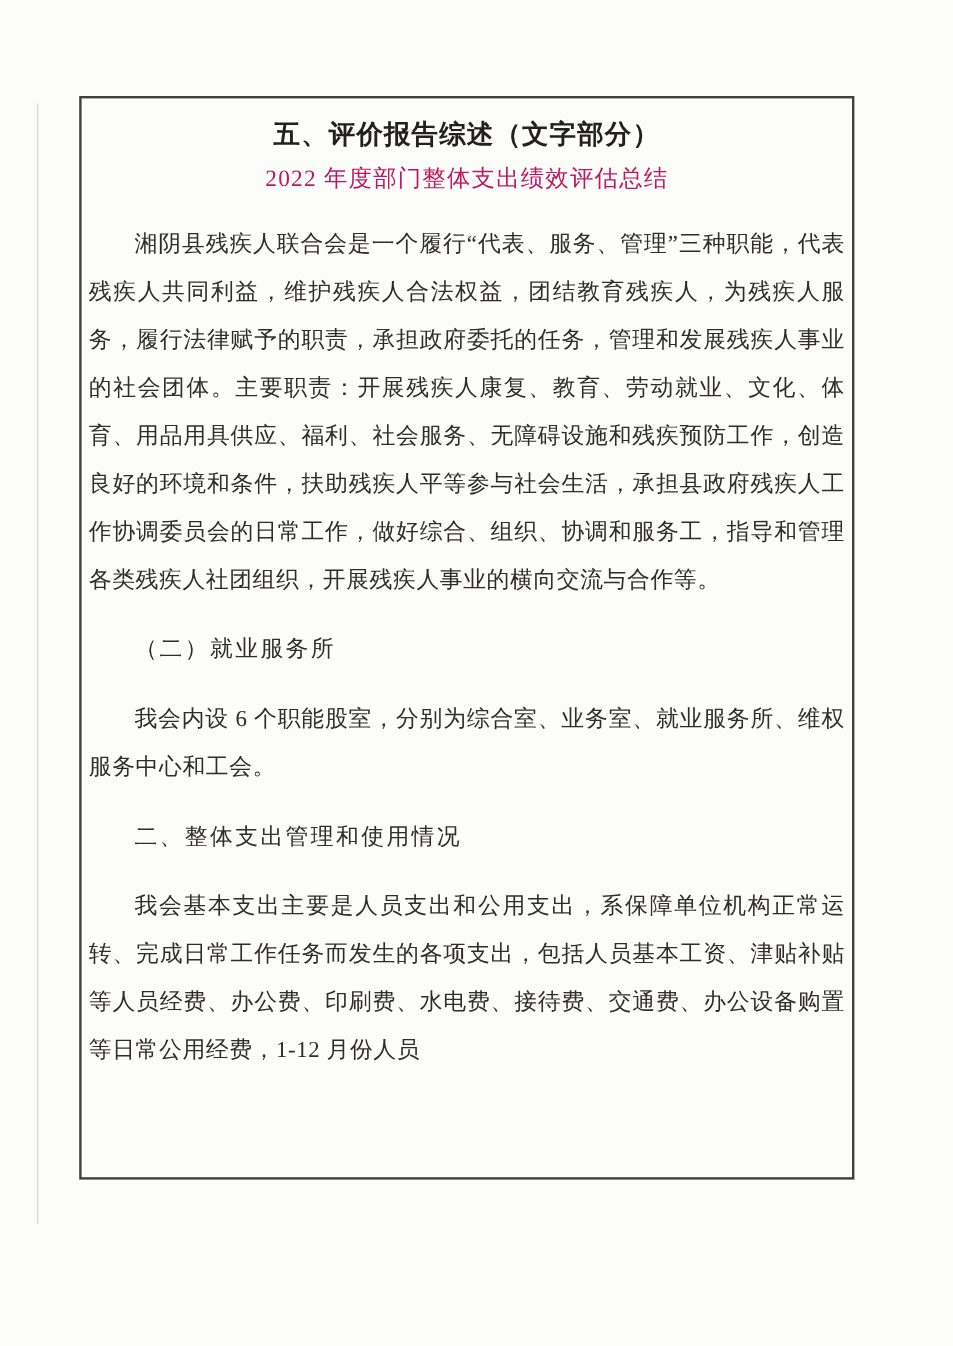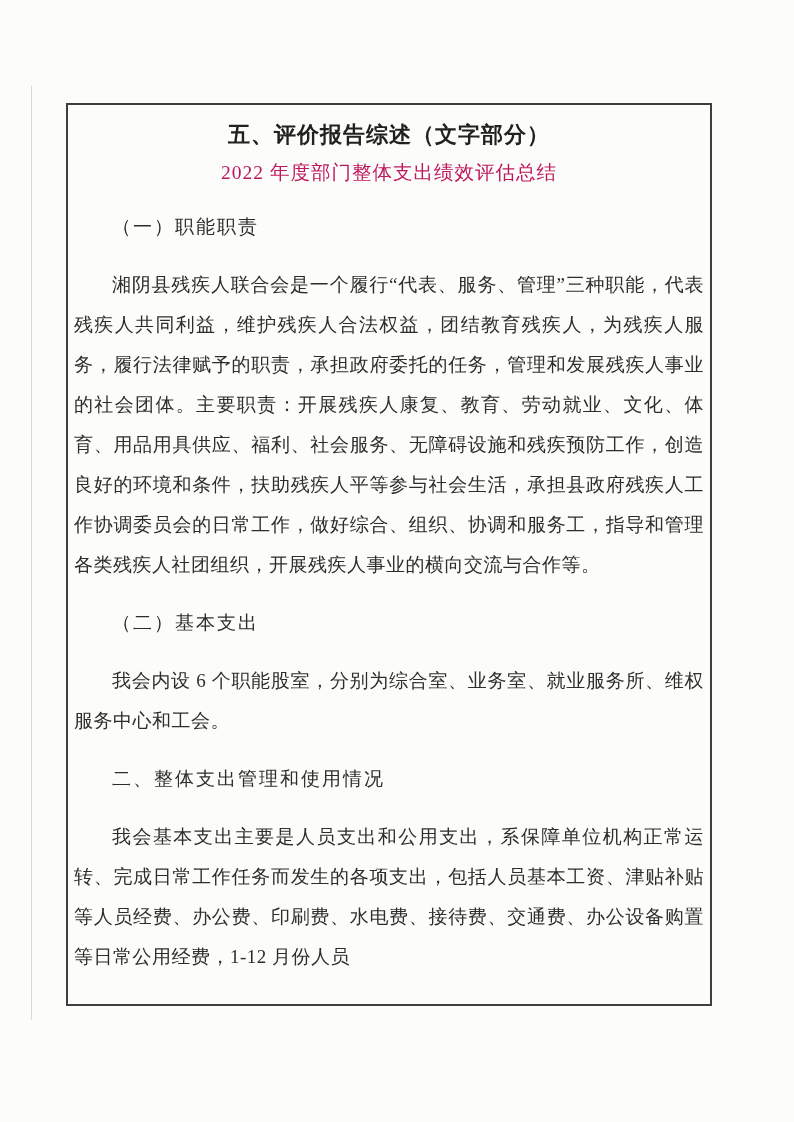--- a/index.html
+++ b/index.html
@@ -19,21 +19,21 @@
     position: absolute;
     left: 31px;
     top: 86px;
     width: 1px;
     height: 934px;
     background: #d9d9d5;
   }
   .content-box {
     position: absolute;
     left: 66px;
-    top: 103px;
+    top: 80px;
     width: 646px;
     height: 903px;
     box-sizing: border-box;
     border: 2px solid #3f3f3f;
     padding: 12px 6px 0 6px;
     overflow: hidden;
     background: transparent;
   }
   .doc-title {
     margin: 2px 0 0 0;
@@ -81,25 +81,24 @@
 
 <div class="scan-artifact-line"></div>
 
 <div class="content-box">
 
   <h1 class="doc-title">五、评价报告综述（文字部分）</h1>
 
   <h2 class="doc-subtitle">2022 年度部门整体支出绩效评估总结</h2>
 
 
-  <p class="blk sub-heading">（一）职能职责</p>
 
   <p class="blk para">湘阴县残疾人联合会是一个履行“代表、服务、管理”三种职能，代表残疾人共同利益，维护残疾人合法权益，团结教育残疾人，为残疾人服务，履行法律赋予的职责，承担政府委托的任务，管理和发展残疾人事业的社会团体。主要职责：开展残疾人康复、教育、劳动就业、文化、体育、用品用具供应、福利、社会服务、无障碍设施和残疾预防工作，创造良好的环境和条件，扶助残疾人平等参与社会生活，承担县政府残疾人工作协调委员会的日常工作，做好综合、组织、协调和服务工，指导和管理各类残疾人社团组织，开展残疾人事业的横向交流与合作等。</p>
 
-  <p class="blk sub-heading">（二）基本支出</p>
+  <p class="blk sub-heading">（二）就业服务所</p>
 
   <p class="blk para">我会内设 6 个职能股室，分别为综合室、业务室、就业服务所、维权服务中心和工会。</p>
 
   <p class="blk sec-heading">二、整体支出管理和使用情况</p>
 
 
   <p class="blk para">我会基本支出主要是人员支出和公用支出，系保障单位机构正常运转、完成日常工作任务而发生的各项支出，包括人员基本工资、津贴补贴等人员经费、办公费、印刷费、水电费、接待费、交通费、办公设备购置等日常公用经费，1-12 月份人员</p>
 
 </div>
 

